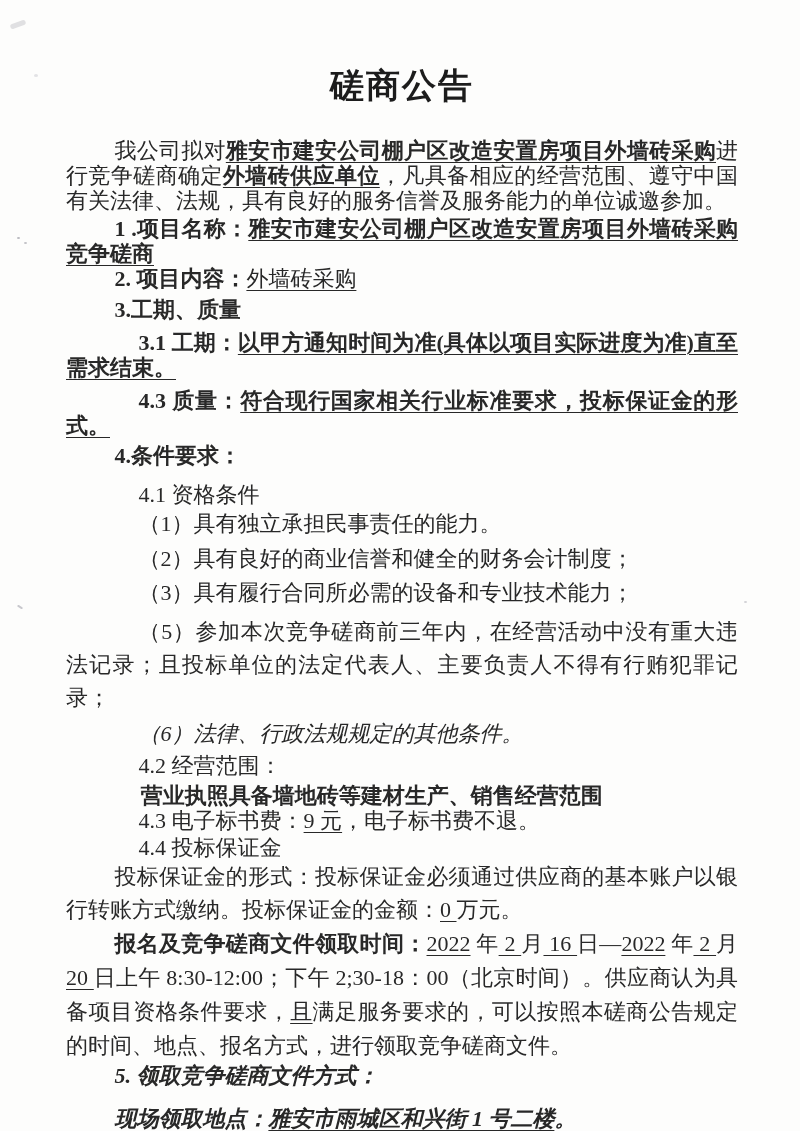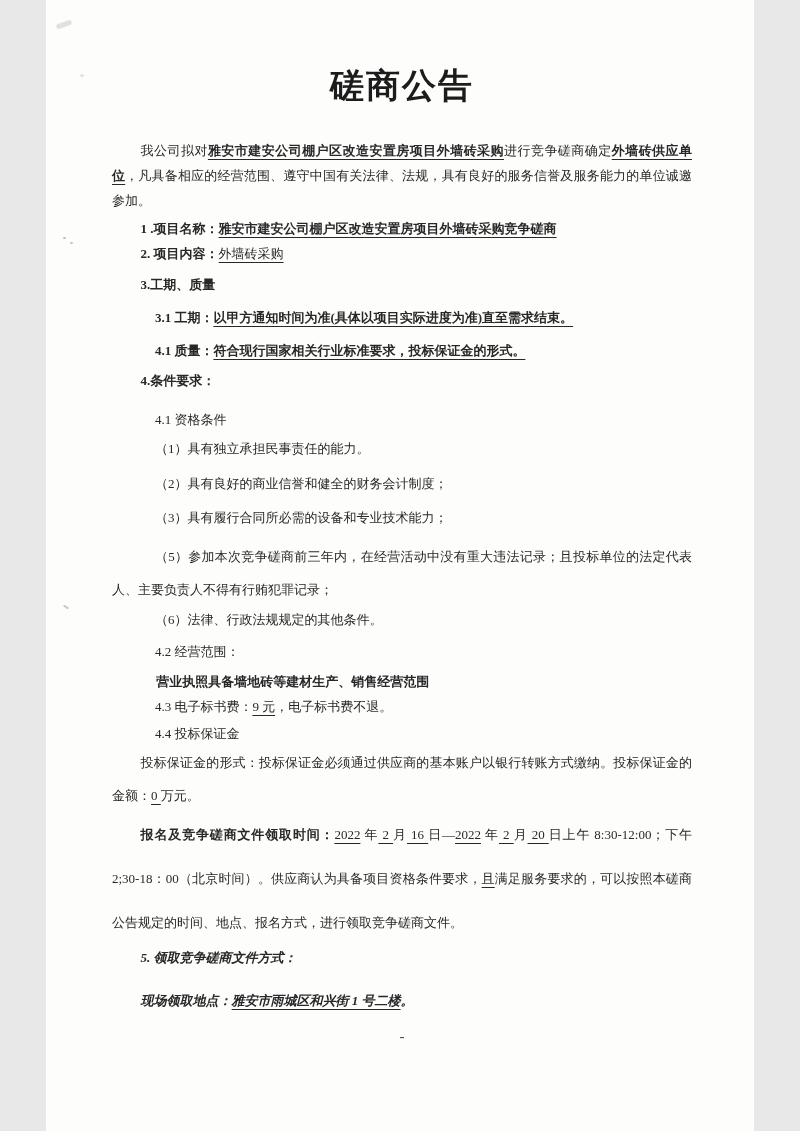--- a/index.html
+++ b/index.html
@@ -1,22 +1,22 @@
 <!DOCTYPE html>
 <html><head>
 <meta charset="utf-8">
 <style>
   html,body{margin:0;padding:0;background:#e8e8e8;}
   .page{
-    width:708px;height:1131px;position:relative;margin:0 auto;
+    width:800px;height:1131px;position:relative;margin:0 auto;
     background:#fdfdfc;color:#282828;overflow:hidden;
     font-family:"Liberation Serif","DejaVu Serif",serif;
   }
   .content{padding:0 62px 0 66px;}
-  p{margin:0;font-size:13px;line-height:25px;text-align:justify;}
+  p{margin:0;font-size:22px;line-height:25px;text-align:justify;}
   .bold{font-weight:bold;}
   .u{text-decoration:underline;text-decoration-thickness:1.2px;text-underline-offset:4px;}
   .title{
     margin:64px 0 0 0;font-size:34px;line-height:42px;text-align:center;
     font-weight:900;letter-spacing:2px;color:#1c1c1c;
     font-family:"Liberation Sans","DejaVu Sans",sans-serif;
   }
   .ind{ text-indent:2.2em; }
   .ind3{ text-indent:3.3em; }
   .b-intro{margin-top:32px;}
@@ -24,27 +24,27 @@
   .b-sec3{margin-top:6px;}
   .b-c31{margin-top:8px;}
   .b-c32{margin-top:8px;}
   .b-sec4{margin-top:5px;}
   .b-c41{margin-top:14px;}
   .b-cond1{margin-top:4px;}
   .b-cond2{margin-top:10px;}
   .b-cond3{margin-top:9px;}
   .b-cond4{margin-top:8px;}
   .b-cond5{margin-top:10px;line-height:33px;}
-  .b-cond6{margin-top:1px;}
+  .b-cond6{margin-top:7px;font-style:italic;}
   .b-c42{margin-top:7px;}
   .b-scope{margin-top:5px;text-indent:3.4em;}
   .b-c43{margin-top:0;}
   .b-c44{margin-top:2px;}
   .b-deposit{line-height:33px;}
-  .b-schedule{margin-top:1px;line-height:44px;}
+  .b-schedule{margin-top:1px;line-height:34px;}
   .b-sec5{margin-top:0;font-style:italic;}
   .b-loc{margin-top:18px;font-style:italic;}
   .b-dash{margin-top:11px;text-align:center;font-size:15px;color:#4a4a4a;}
   
   .artifact{position:absolute;pointer-events:none;}
   .spk1{left:10px;top:22px;width:16px;height:5px;border-radius:3px;background:rgba(150,150,158,.28);transform:rotate(-20deg);}
   .spk2{left:34px;top:74px;width:4px;height:3px;border-radius:50%;background:rgba(165,165,175,.30);}
   .spk3a{left:17px;top:237px;width:3px;height:2px;border-radius:50%;background:rgba(120,120,132,.5);}
   .spk3b{left:24px;top:242px;width:3px;height:2px;border-radius:50%;background:rgba(120,120,132,.45);}
   .spk4{left:17px;top:606px;width:6px;height:2px;border-radius:2px;background:rgba(135,135,148,.45);transform:rotate(32deg);}
@@ -69,21 +69,21 @@
     <p class="ind b-intro"><span>我公司拟对</span><span class="bold u">雅安市建安公司棚户区改造安置房项目外墙砖采购</span><span>进行竞争磋商确定</span><span class="bold u">外墙砖供应单位</span><span>，凡具备相应的经营范围、遵守中国有关法律、法规，具有良好的服务信誉及服务能力的单位诚邀参加。</span></p>
 
     <p class="ind b-item1"><span class="bold">1 .项目名称：</span><span class="bold u">雅安市建安公司棚户区改造安置房项目外墙砖采购竞争磋商</span></p>
 
     <p class="ind"><span class="bold">2. 项目内容：</span><span class="u">外墙砖采购</span></p>
 
     <p class="ind bold b-sec3">3.工期、质量</p>
 
     <p class="ind3 b-c31"><span class="bold">3.1 工期：</span><span class="bold u">以甲方通知时间为准(具体以项目实际进度为准)直至需求结束。</span></p>
 
-    <p class="ind3 b-c32"><span class="bold">4.1 质量：</span><span class="bold u">符合现行国家相关行业标准要求，投标保证金的形式。</span></p>
+    <p class="ind3 b-c32"><span class="bold">4.3 质量：</span><span class="bold u">符合现行国家相关行业标准要求，投标保证金的形式。</span></p>
 
     <p class="ind bold b-sec4">4.条件要求：</p>
 
     <p class="ind3 b-c41">4.1 资格条件</p>
 
     <p class="ind3 b-cond1">（1）具有独立承担民事责任的能力。</p>
     <p class="ind3 b-cond2">（2）具有良好的商业信誉和健全的财务会计制度；</p>
     <p class="ind3 b-cond3">（3）具有履行合同所必需的设备和专业技术能力；</p>
     <p class="ind3 b-cond5">（5）参加本次竞争磋商前三年内，在经营活动中没有重大违法记录；且投标单位的法定代表人、主要负责人不得有行贿犯罪记录；</p>
     <p class="ind3 b-cond6">（6）法律、行政法规规定的其他条件。</p>

